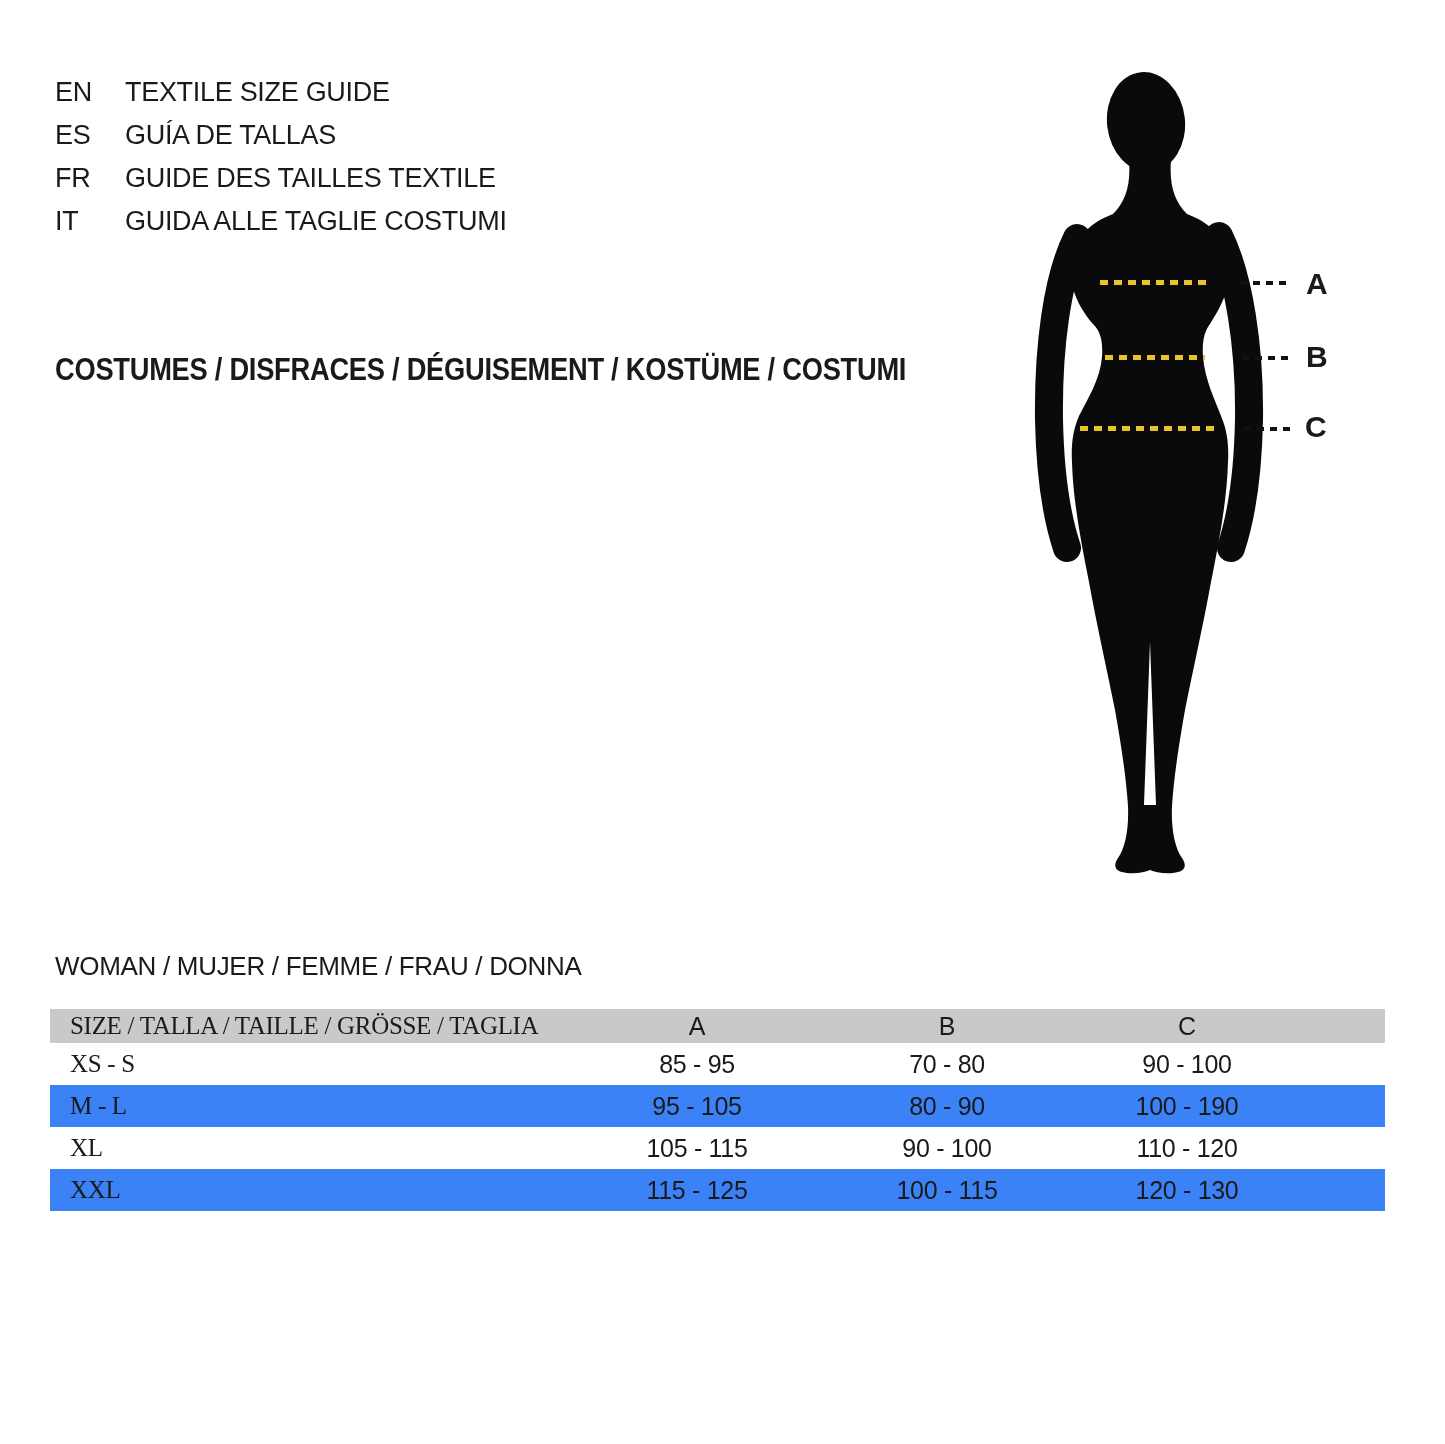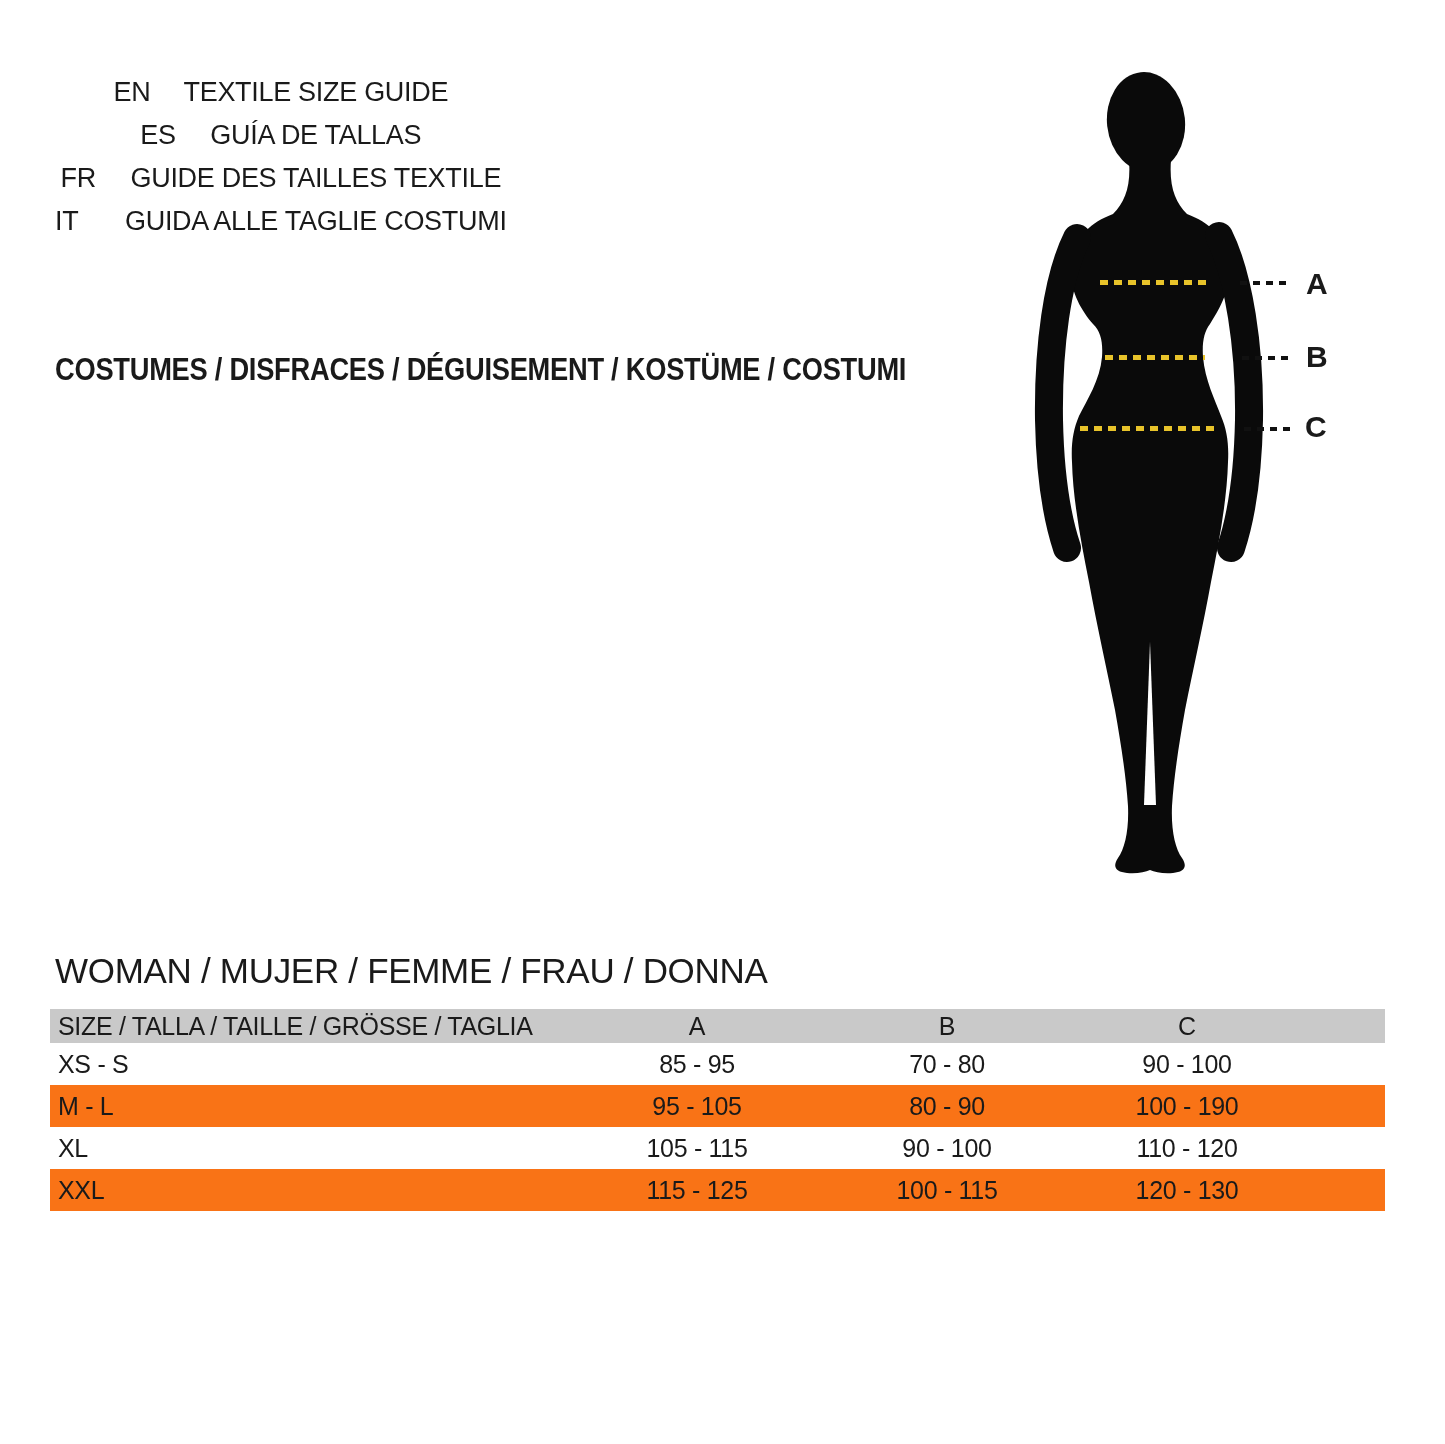--- a/index.html
+++ b/index.html
@@ -3,21 +3,21 @@
 <meta charset="utf-8">
 <style>
   html,body { margin:0; padding:0; background:#ffffff; }
   .page {
     position:relative; width:1445px; height:1444px; background:#ffffff;
     font-family:"Liberation Sans","DejaVu Sans",sans-serif;
     color:#1a1a1a; letter-spacing:-0.3px; overflow:hidden;
   }
   
   .lang-block { position:absolute; left:55px; top:71px; }
-  .lang-row { display:flex; align-items:center; height:43px; font-size:27px;justify-content:center; }
+  .lang-row { display:flex; align-items:center; height:43px; font-size:27px; }
   .lang-code { width:70px; }
   .lang-label { white-space:nowrap; }
 
   
   .category-title {
     position:absolute; left:55px; top:331px; font-size:31px; font-weight:700;
     white-space:nowrap; transform:scaleX(0.88); transform-origin:0 0;
   }
 
   
@@ -31,28 +31,28 @@
   .line-c { left:1080px; top:426px; width:140px; }
   .leader-a { left:1240px; top:281px; width:50px; }
   .leader-b { left:1242px; top:356px; width:48px; }
   .leader-c { left:1244px; top:427px; width:46px; }
   .marker-letter { position:absolute; font-size:30px; font-weight:700; line-height:32px; }
   .marker-a { left:1306px; top:268px; }
   .marker-b { left:1306px; top:341px; }
   .marker-c { left:1305px; top:411px; }
 
   
-  .section-title { position:absolute; left:55px; top:951px; font-size:35px; white-space:nowrap; }
+  .section-title { position:absolute; left:55px; top:951px; font-size:26px; white-space:nowrap; }
 
   
   .size-table { position:absolute; left:50px; top:1009px; width:1335px; }
   .t-row { position:relative; height:42px; font-size:25px; }
   .t-head { height:34px; background:#c9c9c9; }
-  .t-alt { background:#f97316; }
-  .cell-size { position:absolute; left:8px; top:50%; transform:translateY(-50%); white-space:nowrap; }
+  .t-alt { background:#3b82f6; }
+  .cell-size { position:absolute; left:20px; top:50%; transform:translateY(-50%); white-space:nowrap;font-family:Liberation Serif, serif; }
   .cell-val { position:absolute; top:50%; transform:translate(-50%,-50%); white-space:nowrap; }
   .col-a { left:647px; } .col-b { left:897px; } .col-c { left:1137px; }
 
   
   .legend-block { position:absolute; left:58px; top:1242px; }
   .legend-line { display:flex; align-items:center; height:43px; font-size:27px;
     white-space:nowrap; transform:scaleX(0.93); transform-origin:0 50%; }
 </style>
 </head>
 <body>

